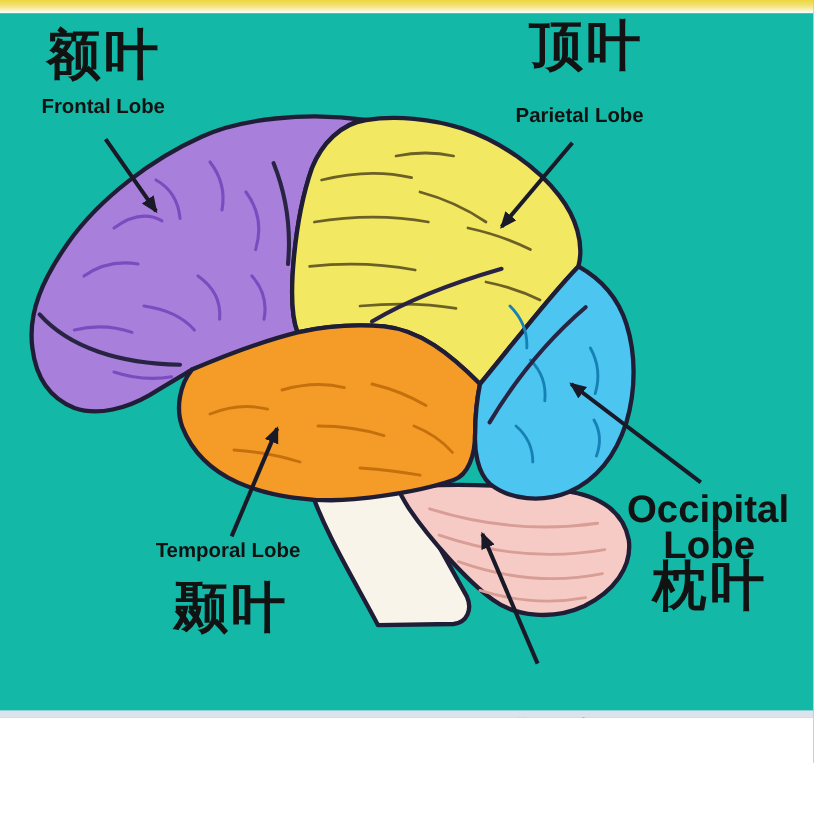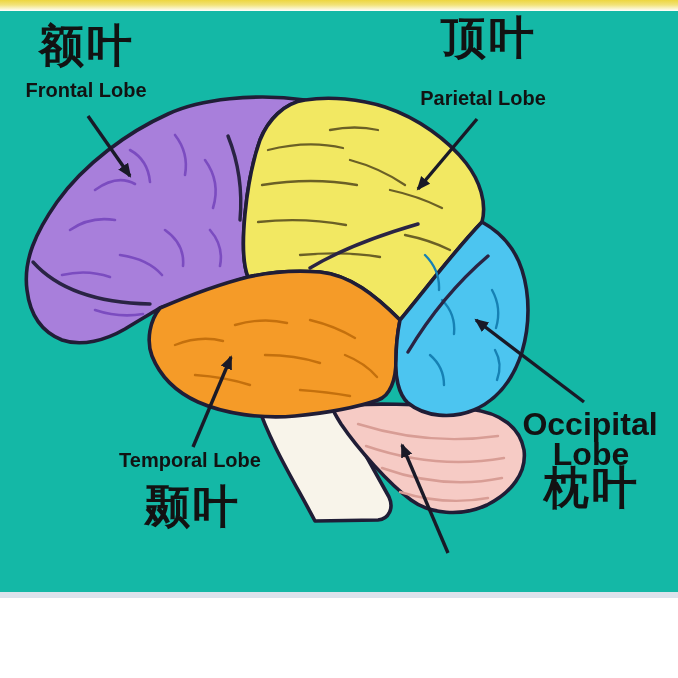--- a/index.html
+++ b/index.html
@@ -23,21 +23,21 @@
   .sulci.orange{stroke:#c4700d;stroke-width:2.4;}
   .sulci.blue{stroke:#1681b4;stroke-width:2.4;}
   .sulci.pink{stroke:#d89d95;stroke-width:2.4;}
   .sulci.dark{stroke:#2a2444;stroke-width:3.4;}
   .arrow{stroke:#191927;stroke-width:3.4;fill:none;}
   .lbl{
     position:absolute;transform:translateX(-50%);
     color:#121212;font-weight:700;white-space:nowrap;line-height:1.05;
     text-align:center;
   }
-  .lbl.en{font-size:20px;}
+  .lbl.en{font-size:17px;}
   .lbl.zh{font-size:45px;letter-spacing:3px;}
   .lbl.en-sm{font-size:32px;}
 </style>
 </head>
 <body>
 
 <div class="stage">
 
   <div class="top-strip"></div>
 

